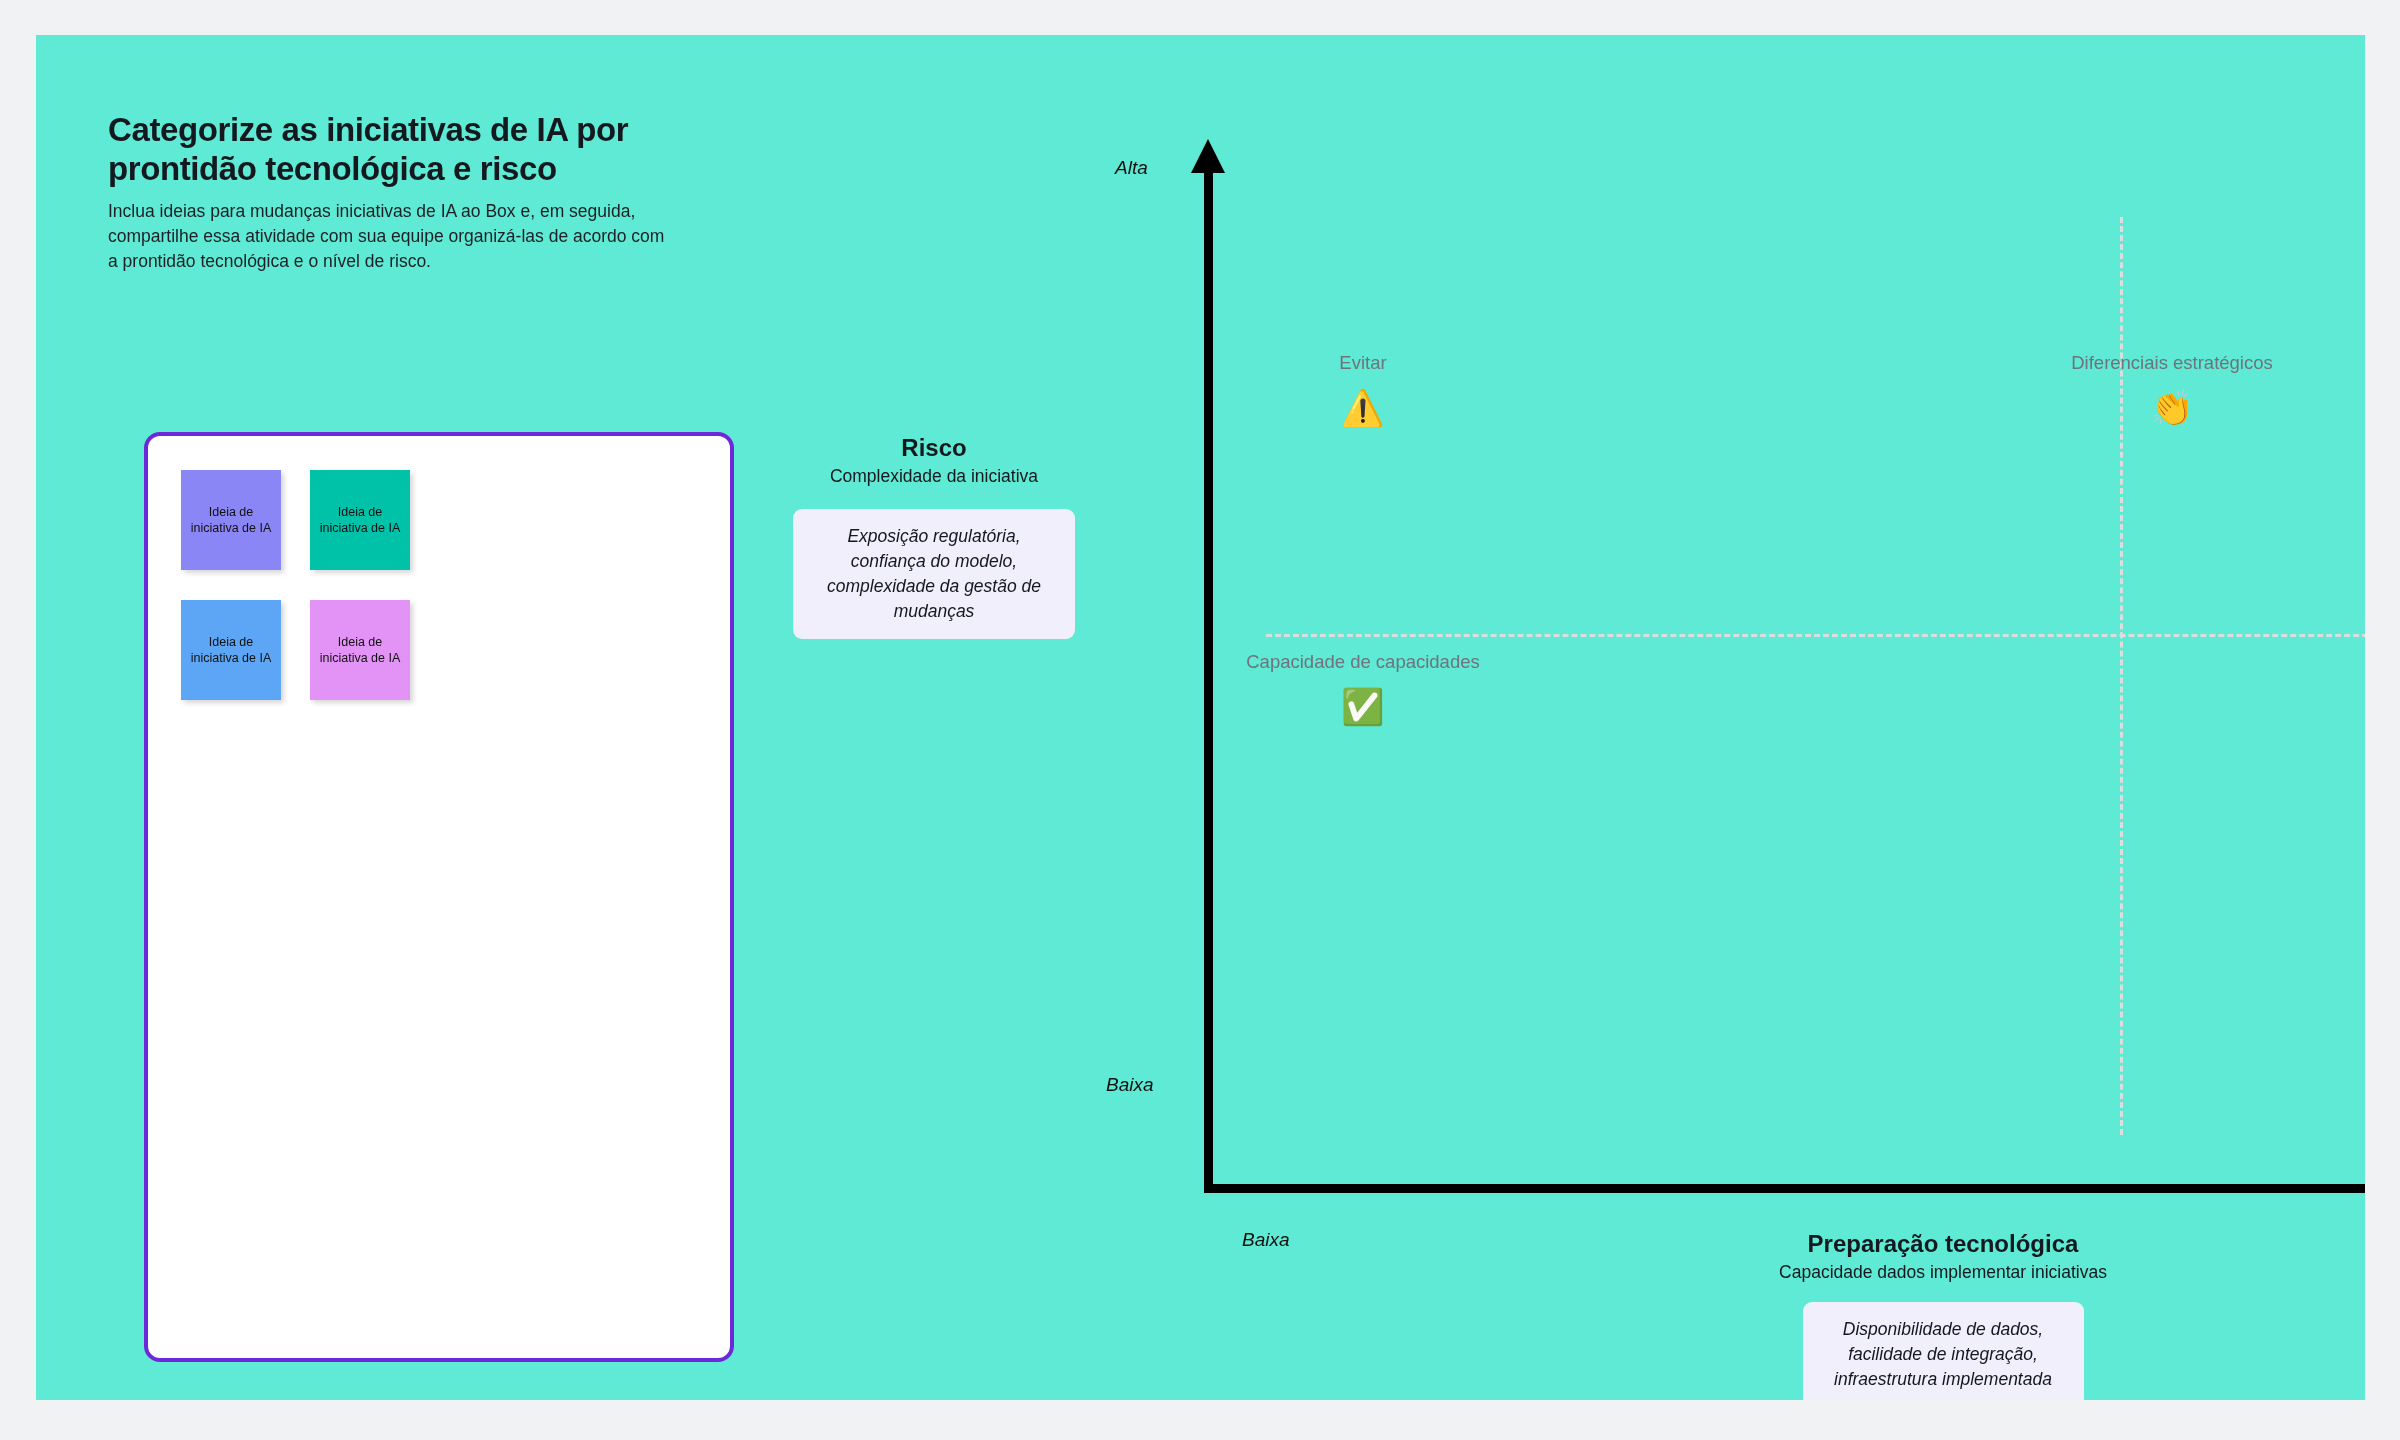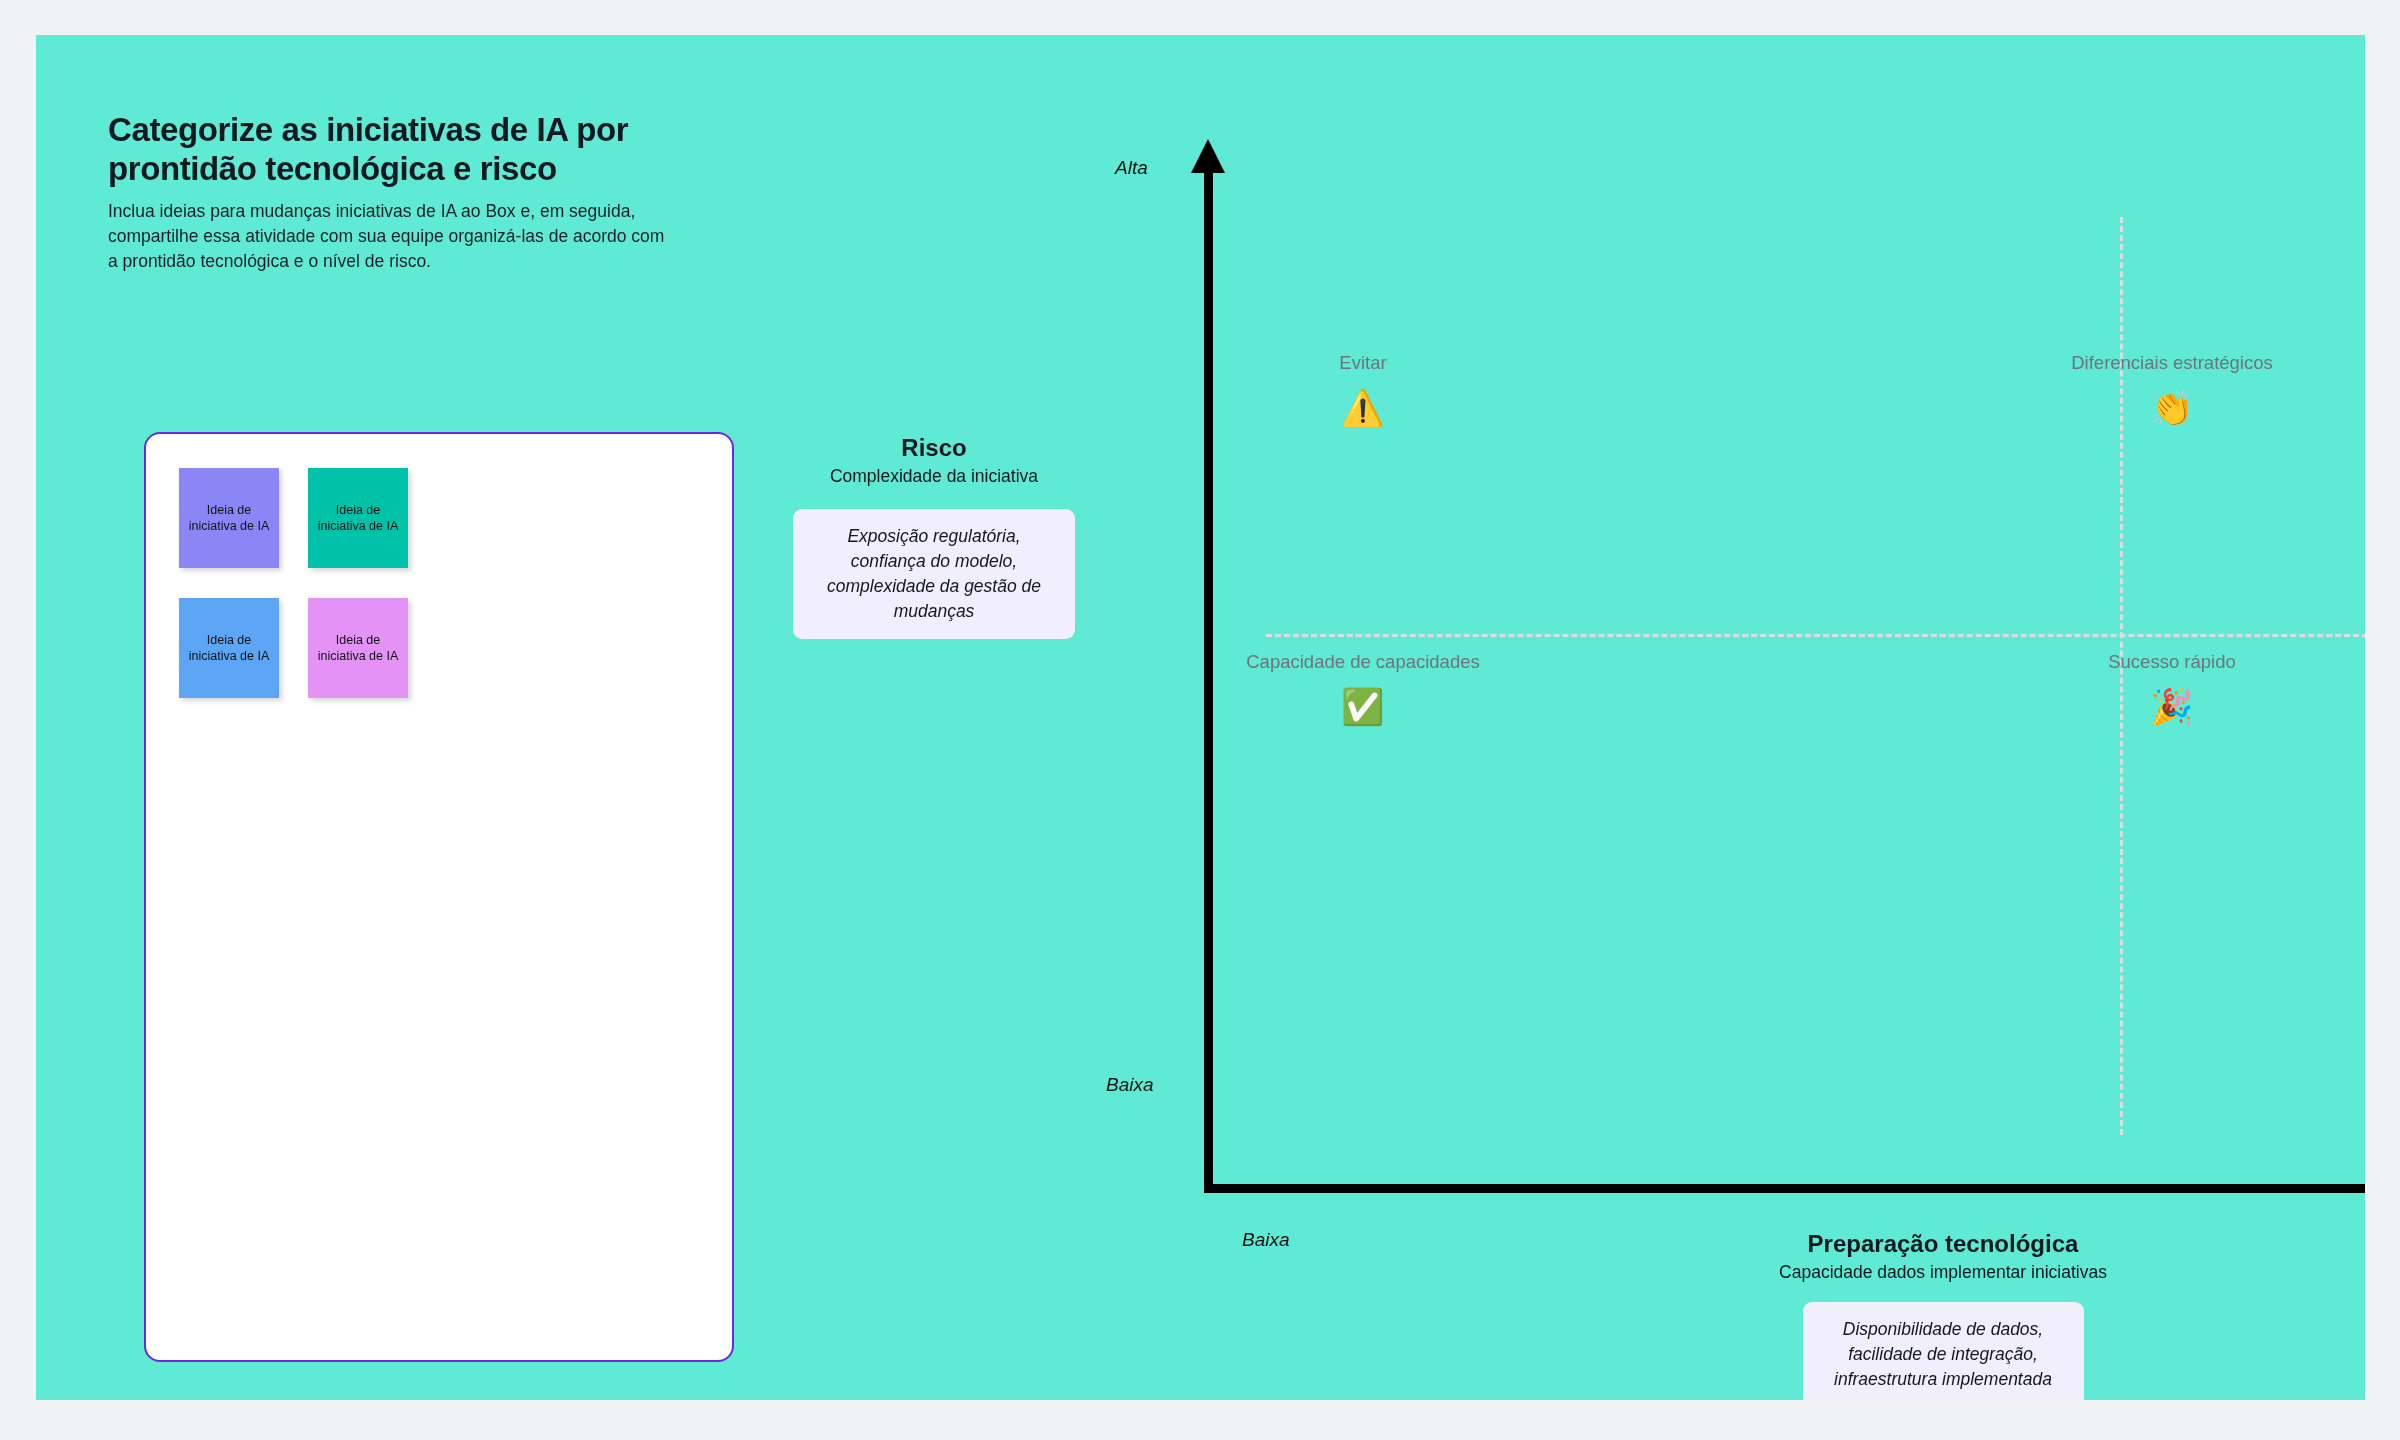--- a/index.html
+++ b/index.html
@@ -50,21 +50,21 @@
     font-weight: 400;
   }
 
   
   .dropzone {
     position: absolute;
     left: 108px;
     top: 397px;
     width: 590px;
     height: 930px;
-    border: 2px solid #6d28d9;
+    border: 4px solid #6d28d9;
     border-radius: 16px;
     background: #FFFFFF;
     box-sizing: border-box;
   }
   .notes-grid {
     position: absolute;
     left: 33px;
     top: 34px;
     display: grid;
     grid-template-columns: 128px 128px;
@@ -275,19 +275,15 @@
     <div class="quad quad-strategic">
       <p class="quad-label">Diferenciais estratégicos</p>
       <span class="quad-emoji">👏</span>
     </div>
 
     <div class="quad quad-capability">
       <p class="quad-label">Capacidade de capacidades</p>
       <span class="quad-emoji">✅</span>
     </div>
 
-    <div class="quad quad-quickwin">
-      <p class="quad-label">Sucesso rápido</p>
-      <span class="quad-emoji">🎉</span>
-    </div>
 
   </div>
 </div>
 
 </body></html>

